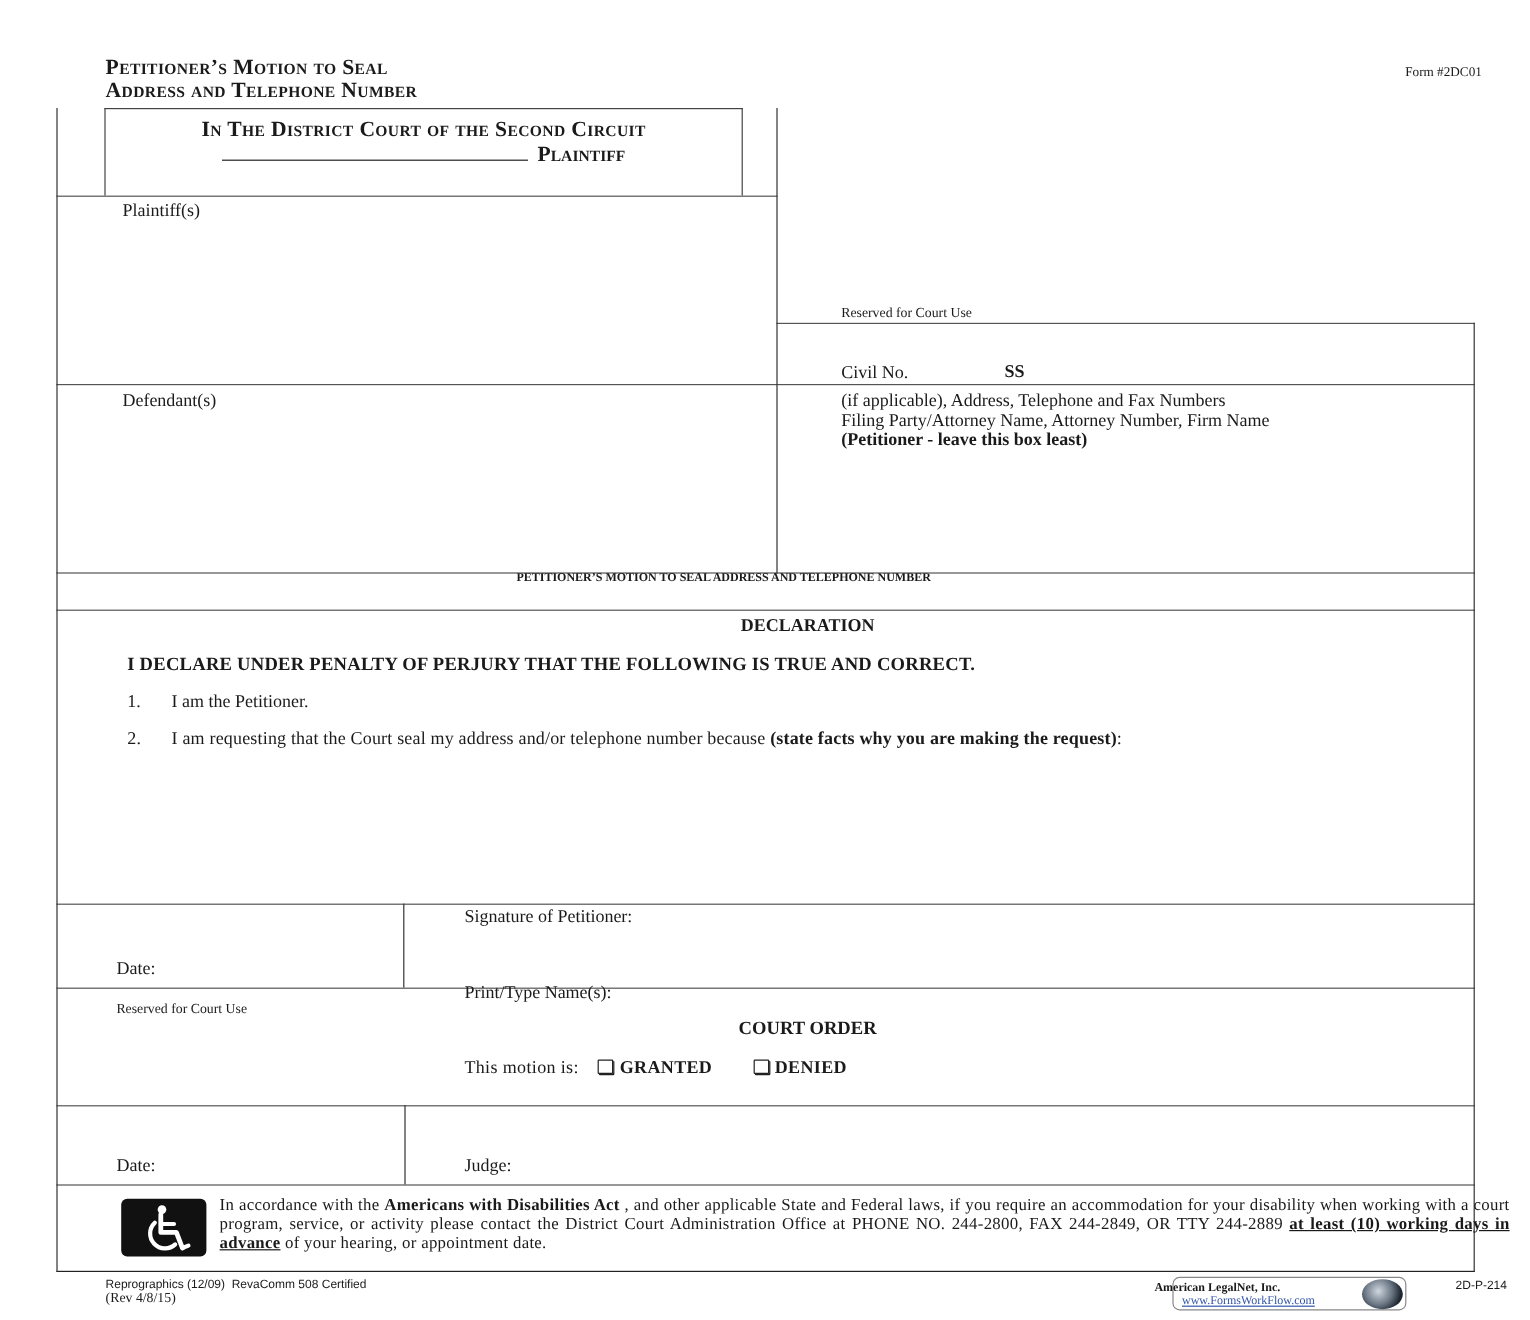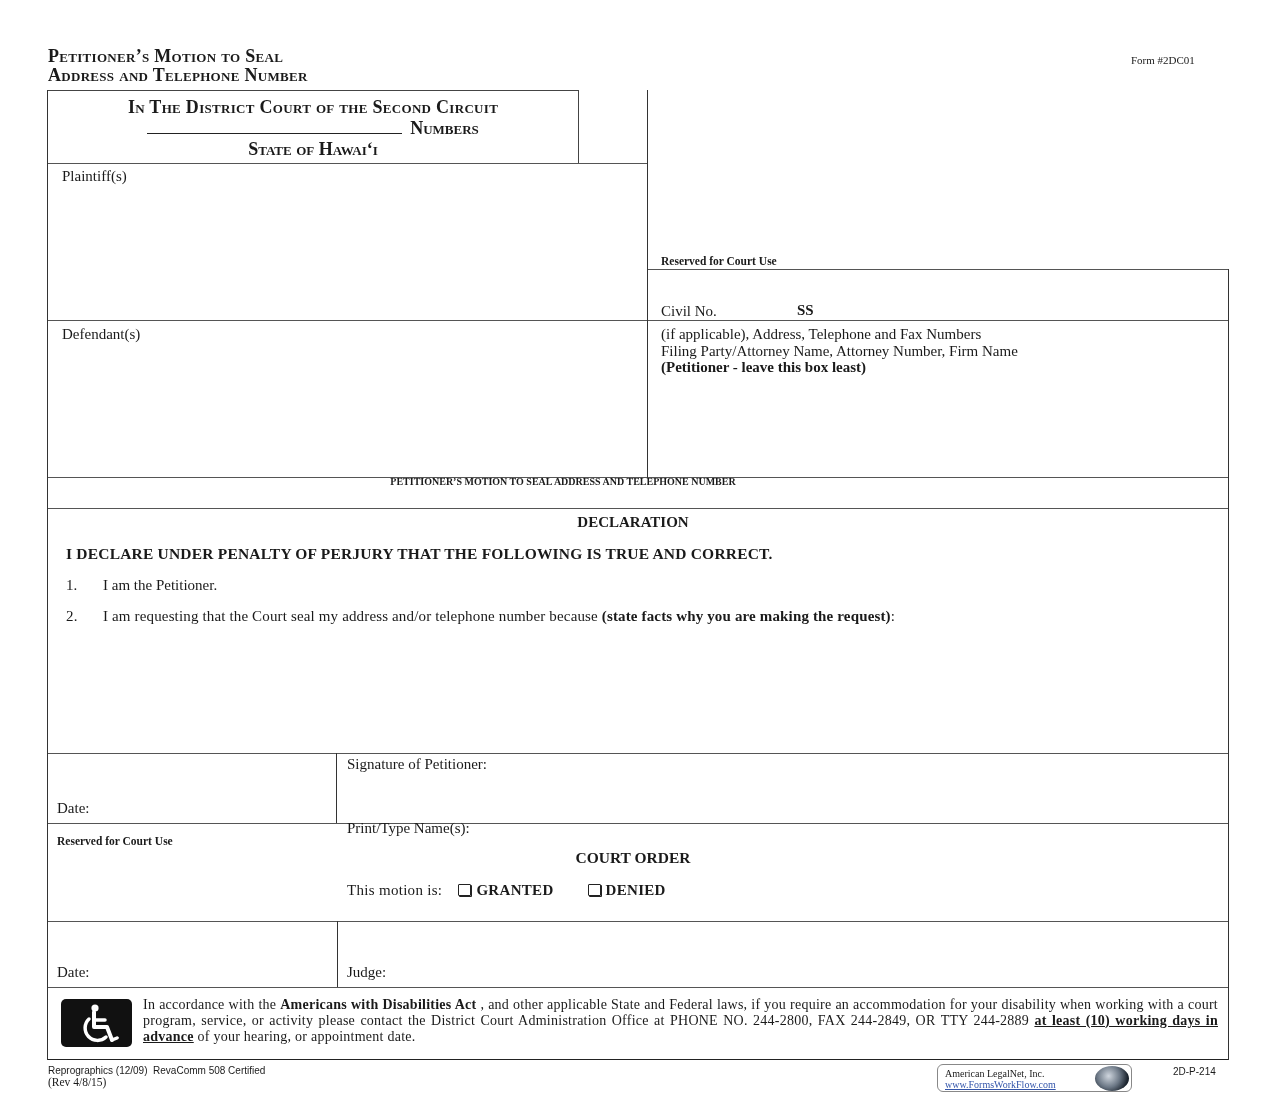--- a/index.html
+++ b/index.html
@@ -1,57 +1,56 @@
 <!DOCTYPE html>
 <html><head>
 <meta charset="utf-8">
 <style>
   html, body { margin: 0; padding: 0; background: #ffffff; }
   body { width: 1275px; height: 1100px; position: relative; overflow: hidden;
          font-family: "Liberation Serif", "DejaVu Serif", serif; color: #1a1a1a; }
-  .abs { position: absolute; }
+  .abs { position: absolute; margin-left: 40px; }
   .sc { font-variant: small-caps; font-weight: bold; }
   .hdr-title { left: 48px; top: 47px; font-size: 18px; line-height: 19px; letter-spacing: 0.3px; }
   .form-no { left: 1131px; top: 54px; font-size: 11px; }
   .line { position: absolute; background: #555; }
   .vline { position: absolute; background: #333; width: 1px; }
   .court-box { left: 47px; top: 90px; width: 532px; height: 73px; border: 1px solid #444; border-bottom: none; box-sizing: border-box; text-align: center; }
   .court-line1 { font-size: 18px; line-height: 22px; margin-top: 5px; letter-spacing: 0.3px; }
   .court-line2 { font-size: 18px; line-height: 21px; }
   .court-line2 .blank { display: inline-block; width: 255px; border-bottom: 1px solid #222; height: 12px; margin-right: 8px; vertical-align: baseline; }
   .court-line3 { font-size: 18px; line-height: 21px; }
   .lbl { font-size: 15px; }
-  .small-bold { font-size: 12px; font-weight: bold; }
+  .small-bold { font-size: 12px; font-weight: normal; }
   .center { text-align: center; }
   .bold { font-weight: bold; }
   .ada-text { left: 143px; top: 997px; width: 1075px; font-size: 14px; line-height: 16px; text-align: justify; letter-spacing: 0.25px; }
   .ada-text u { font-weight: bold; }
   .ada-icon { left: 61px; top: 999px; width: 71px; height: 48px; background: #111; border-radius: 5px; }
   .checkbox { display: inline-block; width: 11px; height: 10px; border: 1.5px solid #222; border-radius: 1px; box-shadow: 1px 1px 0 #222; margin-right: 5px; vertical-align: -1px; }
   .footer-sans { font-family: "Liberation Sans", "DejaVu Sans", sans-serif; font-size: 10px; }
   .alnet { left: 937px; top: 1064px; width: 195px; height: 28px; border: 1px solid #888; border-radius: 6px; box-sizing: border-box; }
-  .alnet-name { left: 945px; top: 1068px; font-size: 10px; font-weight: normal; }
+  .alnet-name { left: 922px; top: 1068px; font-size: 10px; font-weight: bold; }
   .alnet-url { left: 945px; top: 1079px; font-size: 10px; color: #3355aa; text-decoration: underline; }
   .globe { left: 1095px; top: 1066px; width: 34px; height: 25px; border-radius: 50%; background: radial-gradient(circle at 40% 40%, #cfd6de 0%, #6b7785 45%, #1d2630 75%); }
 </style>
 </head>
 <body>
 
 <div class="abs hdr-title sc">
   <div>Petitioner’s Motion to Seal</div>
   <div>Address and Telephone Number</div>
 </div>
 <div class="abs form-no">Form #2DC01</div>
 
 <div class="abs court-box">
   <div class="court-line1 sc">In The District Court of the Second Circuit</div>
   <div class="court-line2 sc">
-    <span class="blank"></span><span>Numbers</span>
+    <span class="blank"></span><span>Plaintiff</span>
   </div>
-  <div class="court-line3 sc">State of Hawai‘i</div>
 </div>
 
 <div class="line" style="left:47px; top:163px; width:601px; height:1px;"></div>
 <div class="line" style="left:647px; top:269px; width:582px; height:1px;"></div>
 <div class="line" style="left:47px; top:320px; width:1182px; height:1px;"></div>
 <div class="line" style="left:47px; top:477px; width:1182px; height:1px;"></div>
 <div class="line" style="left:47px; top:508px; width:1182px; height:1px;"></div>
 <div class="line" style="left:47px; top:753px; width:1182px; height:1px;"></div>
 <div class="line" style="left:47px; top:823px; width:1182px; height:1px;"></div>
 <div class="line" style="left:47px; top:921px; width:1182px; height:1px;"></div>

